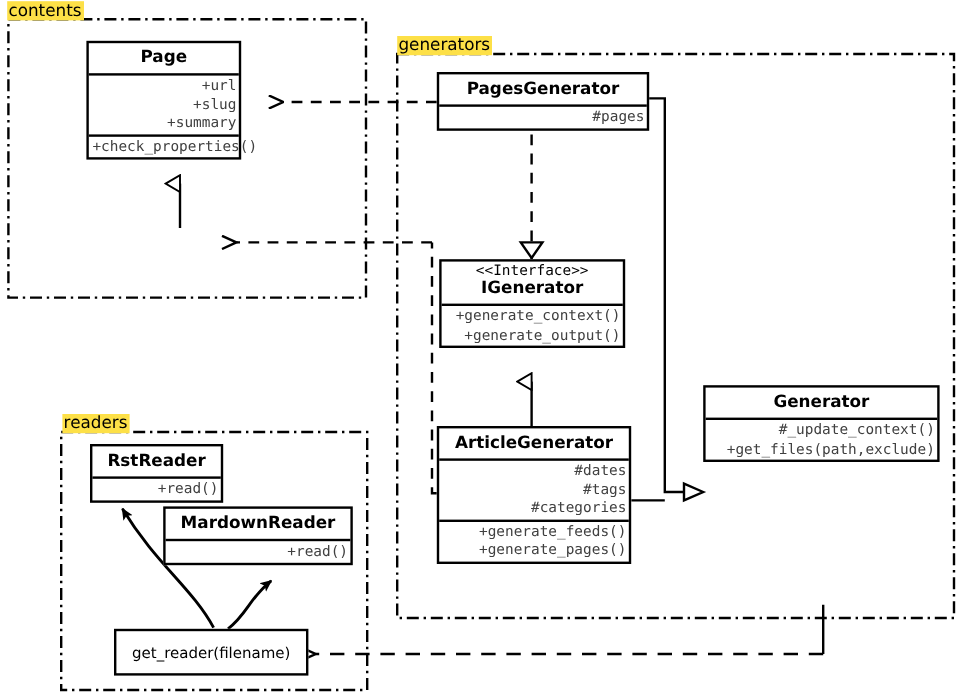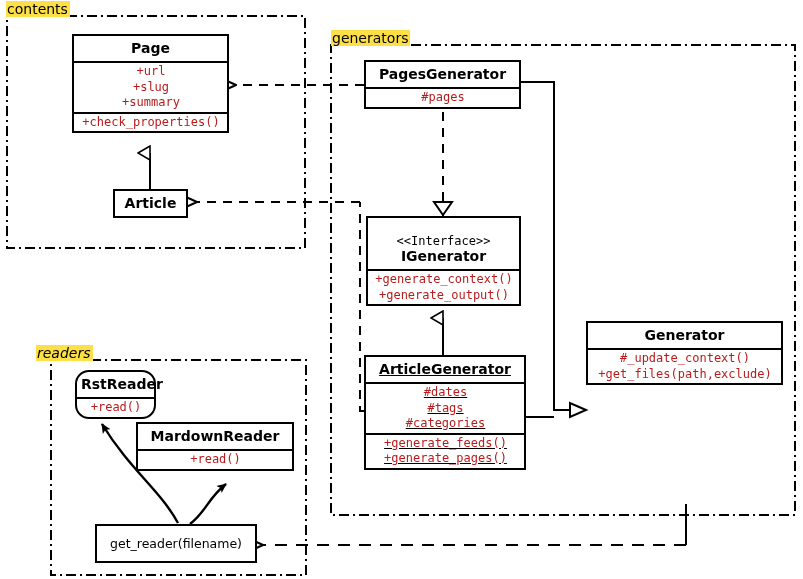--- a/index.html
+++ b/index.html
@@ -37,38 +37,38 @@
     box-sizing: border-box;
     text-align: center;
     font-weight: bold;
     font-size: 14px;
     line-height: 15px;
     padding: 5px 4px 5px 4px;
     color: #000;
     font-family: "DejaVu Sans", sans-serif;
   }
   .uml-name.with-stereo {
-    padding-top: 16px;
+    padding-top: 0;
   }
   .stereo {
     display: block;
     font-weight: normal;
     font-size: 12px;
     line-height: 15px;
     font-family: "DejaVu Sans Mono", monospace;
   }
   .uml-compartment {
     box-sizing: border-box;
     border-top: 2px solid #000;
     padding: 1px 2px 1px 3px;
     font-family: "DejaVu Sans Mono", monospace;
     font-size: 12px;
     line-height: 15.5px;
-    color: #b91c1c;
-    text-align: center;
+    color: #404040;
+    text-align: right;
   }
   .uml-compartment div {
     white-space: pre;
   }
   
   .plain-box {
     position: absolute;
     box-sizing: border-box;
     border: 2px solid #000;
     background: #ffffff;
@@ -157,78 +157,75 @@
       <path d="M 178 523 C 160 490 130 470 102 424" fill="none" stroke="#000" stroke-width="2.4" marker-end="url(#solid-arrow)"></path>
     </g>
 
     <g>
       <path d="M 190 524 C 206 512 208 498 226 484" fill="none" stroke="#000" stroke-width="2.4" marker-end="url(#solid-arrow)"></path>
     </g>
   </svg>
 
   <div class="pkg-label" style="left:6px; top:1px;">contents</div>
   <div class="pkg-label" style="left:331px; top:30px;">generators</div>
-  <div class="pkg-label" style="left:36px; top:345px;font-style:italic;">readers</div>
-
-  <div class="uml-class" style="left:72px; top:34px; width:157px;">
+  <div class="pkg-label" style="left:52px; top:345px;">readers</div>
+
+  <div class="uml-class" style="left:72px; top:34px; width:129px;">
     <div class="uml-name">Page</div>
     <div class="uml-compartment">
       <div>+url</div>
       <div>+slug</div>
       <div>+summary</div>
     </div>
     <div class="uml-compartment">
       <div>+check_properties()</div>
     </div>
   </div>
 
-  <div class="uml-class" style="left:113px; top:189px; width:75px;">
-    <div class="uml-name">Article</div>
-  </div>
-
-  <div class="uml-class" style="left:364px; top:60px; width:157px;">
+
+  <div class="uml-class" style="left:364px; top:60px; width:177px;">
     <div class="uml-name">PagesGenerator</div>
     <div class="uml-compartment">
       <div>#pages</div>
     </div>
   </div>
 
   <div class="uml-class" style="left:366px; top:216px; width:155px;">
     <div class="uml-name with-stereo">
       <span class="stereo">&lt;&lt;Interface&gt;&gt;</span>
       <span>IGenerator</span>
     </div>
     <div class="uml-compartment">
       <div>+generate_context()</div>
       <div>+generate_output()</div>
     </div>
   </div>
 
-  <div class="uml-class" style="left:364px; top:355px; width:162px;text-decoration:underline;">
+  <div class="uml-class" style="left:364px; top:355px; width:162px;">
     <div class="uml-name">ArticleGenerator</div>
     <div class="uml-compartment">
       <div>#dates</div>
       <div>#tags</div>
       <div>#categories</div>
     </div>
     <div class="uml-compartment">
       <div>+generate_feeds()</div>
       <div>+generate_pages()</div>
     </div>
   </div>
 
   <div class="uml-class" style="left:586px; top:321px; width:197px;">
     <div class="uml-name">Generator</div>
     <div class="uml-compartment">
       <div>#_update_context()</div>
       <div>+get_files(path,exclude)</div>
     </div>
   </div>
 
-  <div class="uml-class" style="left:75px; top:370px; width:81px;border-radius:14px;">
+  <div class="uml-class" style="left:75px; top:370px; width:111px;">
     <div class="uml-name">RstReader</div>
     <div class="uml-compartment">
       <div>+read()</div>
     </div>
   </div>
 
   <div class="uml-class" style="left:136px; top:422px; width:158px;">
     <div class="uml-name">MardownReader</div>
     <div class="uml-compartment">
       <div>+read()</div>

